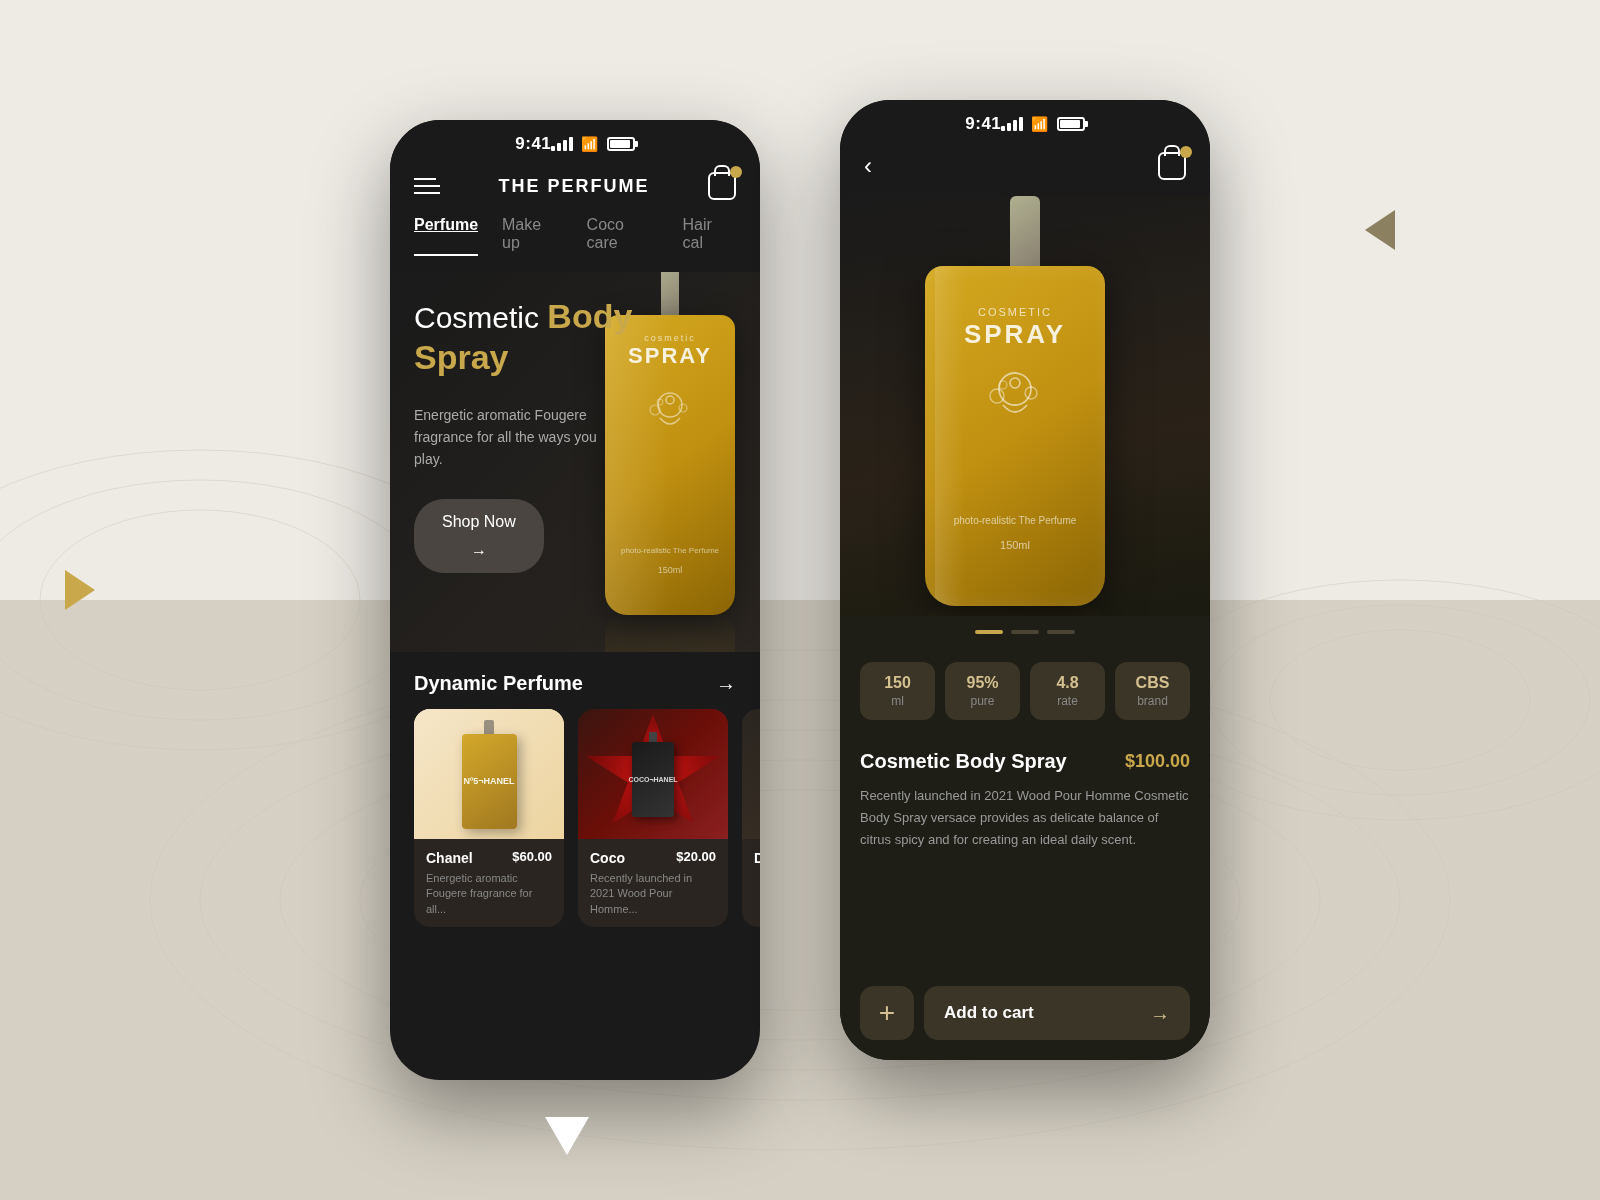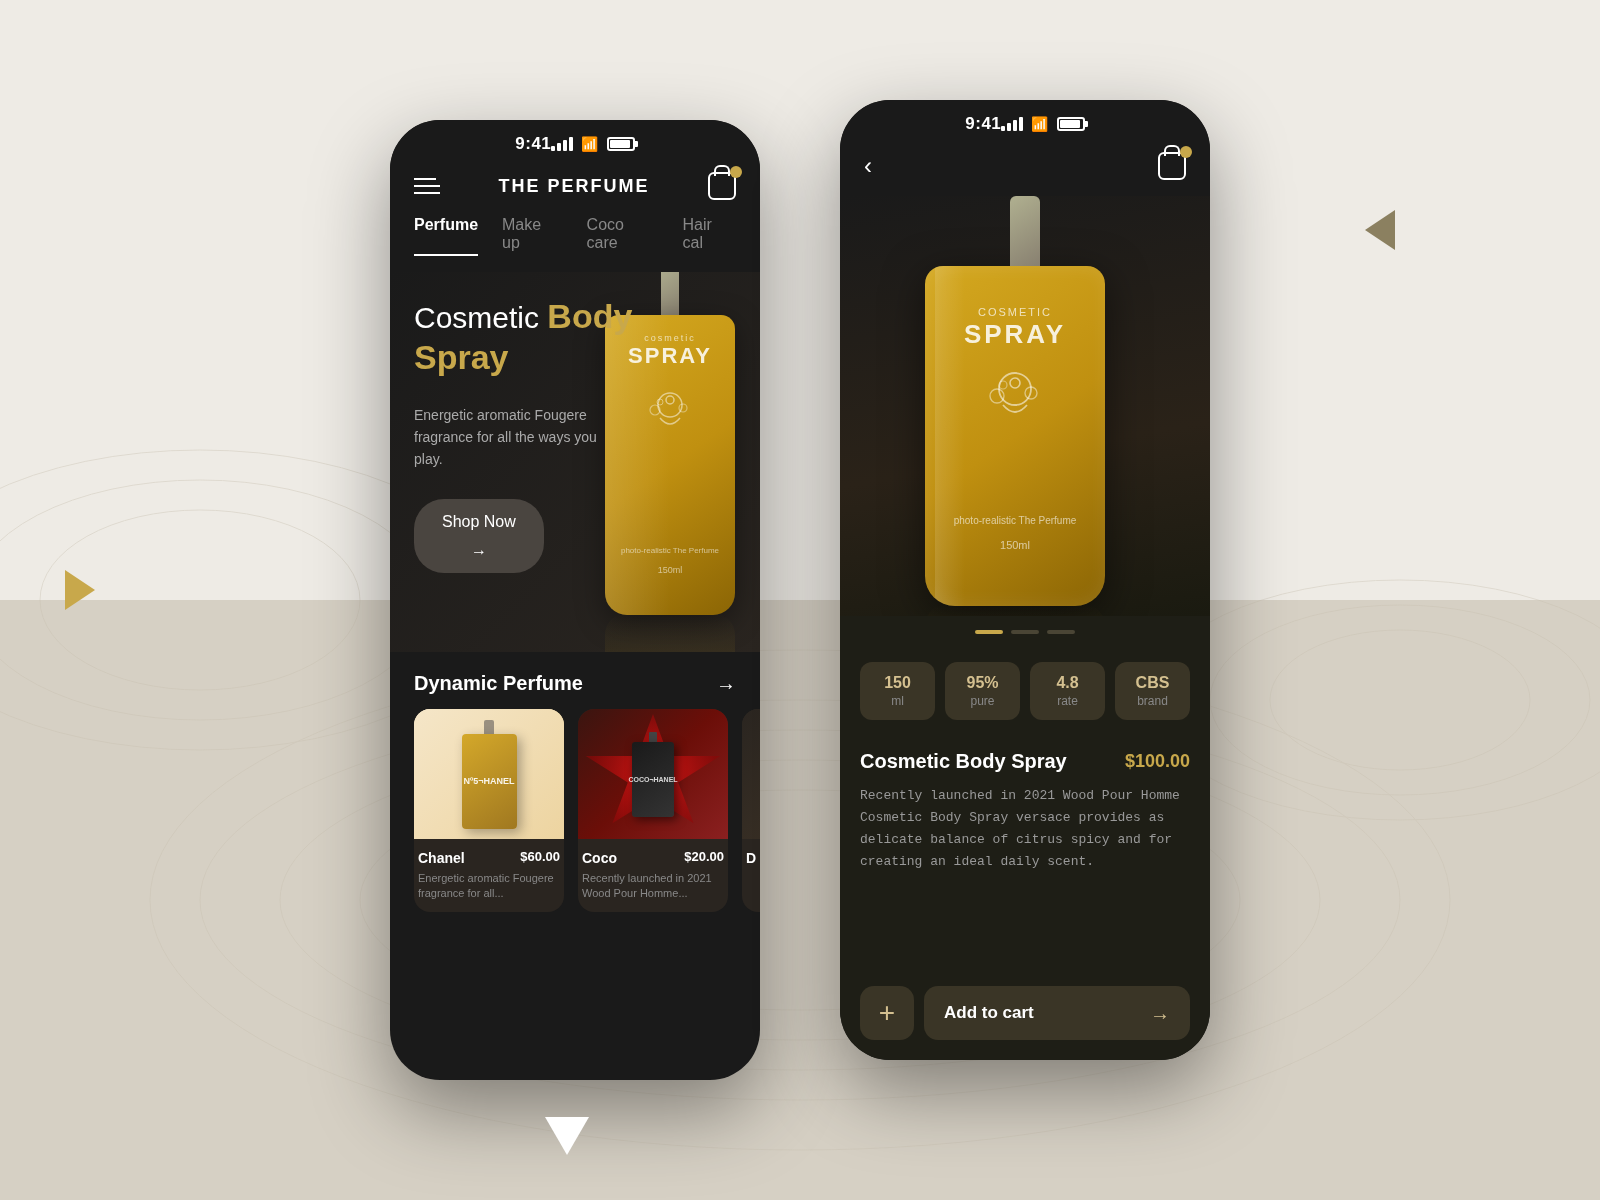--- a/index.html
+++ b/index.html
@@ -214,20 +214,21 @@
     .nav-tab {
       color: #888;
       font-size: 16px;
       cursor: pointer;
       padding-bottom: 4px;
     }
     .nav-tab.active {
       color: white;
       border-bottom: 2px solid white;
       font-weight: 600;
+      text-decoration: underline;
     }
 
     
     .hero-section {
       background: linear-gradient(135deg, #1a1a1a 0%, #2a2520 100%);
       flex: 0 0 auto;
       height: 380px;
       position: relative;
       overflow: hidden;
     }
@@ -313,21 +314,21 @@
       flex: 0 0 150px;
       cursor: pointer;
     }
     .product-card-img {
       width: 150px;
       height: 130px;
       overflow: hidden;
       position: relative;
     }
     .product-card-info {
-      padding: 10px 4px;
+      padding: 10px 12px;
     }
     .product-name {
       color: white;
       font-size: 14px;
       font-weight: 600;
     }
     .product-price {
       color: white;
       font-size: 13px;
       font-weight: 700;
@@ -593,21 +594,20 @@
     }
     .detail-price {
       color: #c8a84b;
       font-size: 18px;
       font-weight: 700;
     }
     .detail-description {
       color: #999;
       font-size: 13px;
       line-height: 1.7;
-      font-family: Liberation Mono, monospace;
     }
 
     
     .add-to-cart-bar {
       display: flex;
       gap: 10px;
       padding: 14px 20px 20px;
       background: #1e1e16;
       flex-shrink: 0;
     }

